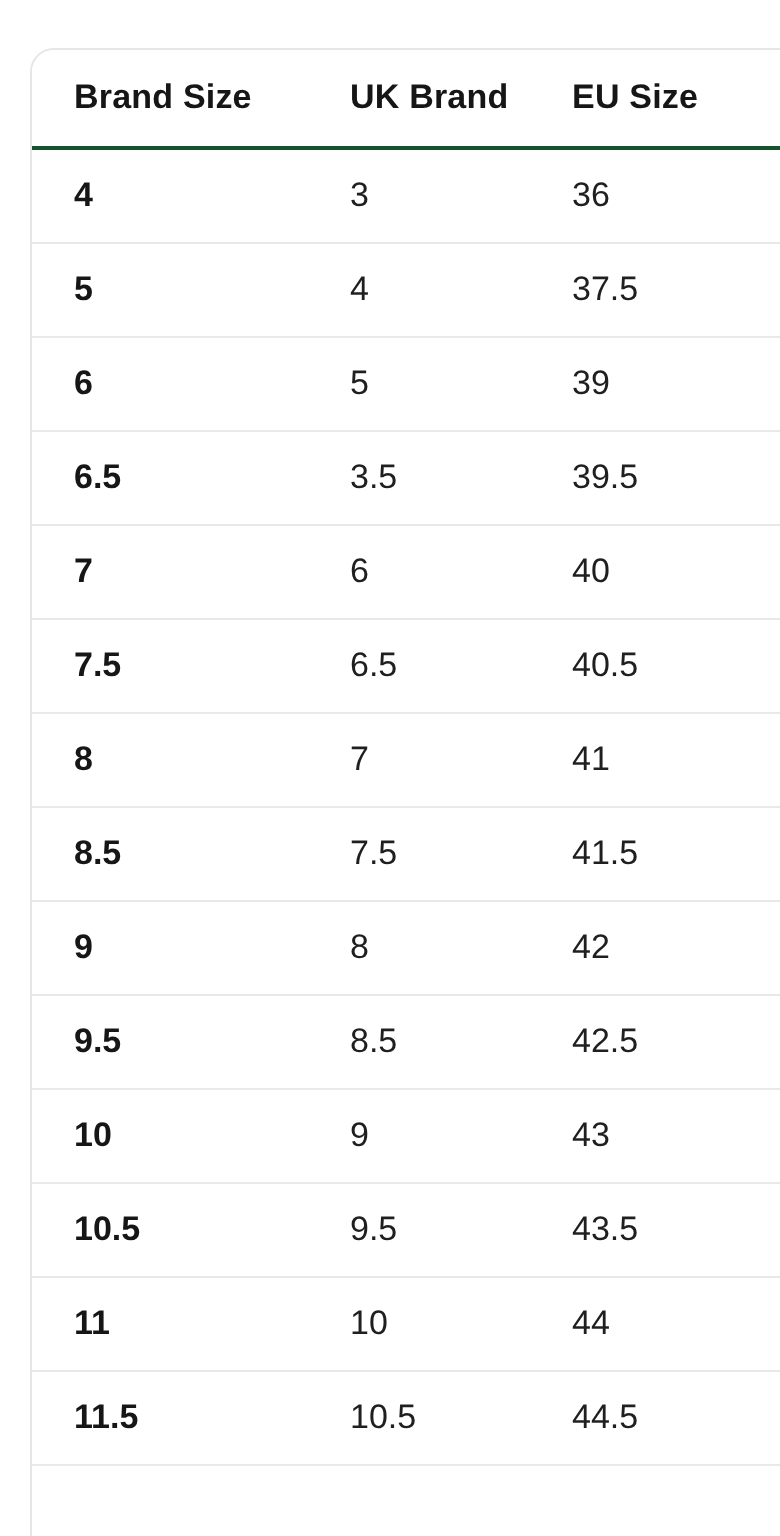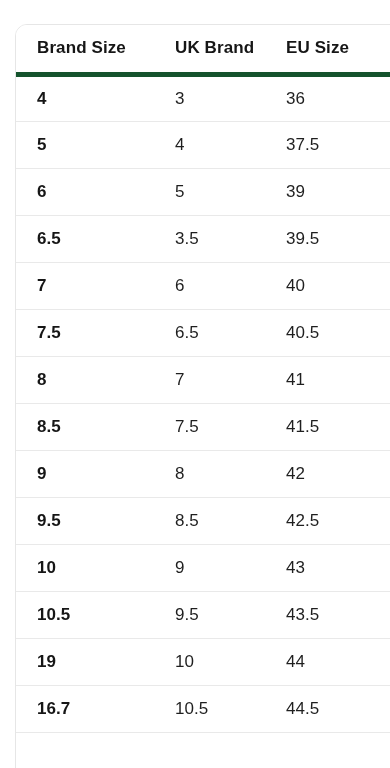--- a/index.html
+++ b/index.html
@@ -56,21 +56,21 @@
     box-sizing: border-box;
   }
 
   
   table.size-table thead th {
     height: 49px;
     font-size: 17px;
     font-weight: 700;
     letter-spacing: 0.1px;
     color: #161616;
-    border-bottom: 5px solid #14532d;
+    border-bottom: 2px solid #14532d;
     padding-left: 21px;
   }
 
   
   table.size-table tbody td {
     height: 47px;
     font-size: 17px;
     color: #1f1f1f;
     border-bottom: 1px solid #e9e9e9;
     padding-left: 21px;
@@ -176,27 +176,27 @@
           <td class="col-eu">43</td>
         </tr>
 
         <tr>
           <td class="col-brand">10.5</td>
           <td class="col-uk">9.5</td>
           <td class="col-eu">43.5</td>
         </tr>
 
         <tr>
-          <td class="col-brand">19</td>
+          <td class="col-brand">11</td>
           <td class="col-uk">10</td>
           <td class="col-eu">44</td>
         </tr>
 
         <tr>
-          <td class="col-brand">16.7</td>
+          <td class="col-brand">11.5</td>
           <td class="col-uk">10.5</td>
           <td class="col-eu">44.5</td>
         </tr>
 
         <tr>
           <td class="col-brand"></td>
           <td class="col-uk"></td>
           <td class="col-eu"></td>
         </tr>
 

